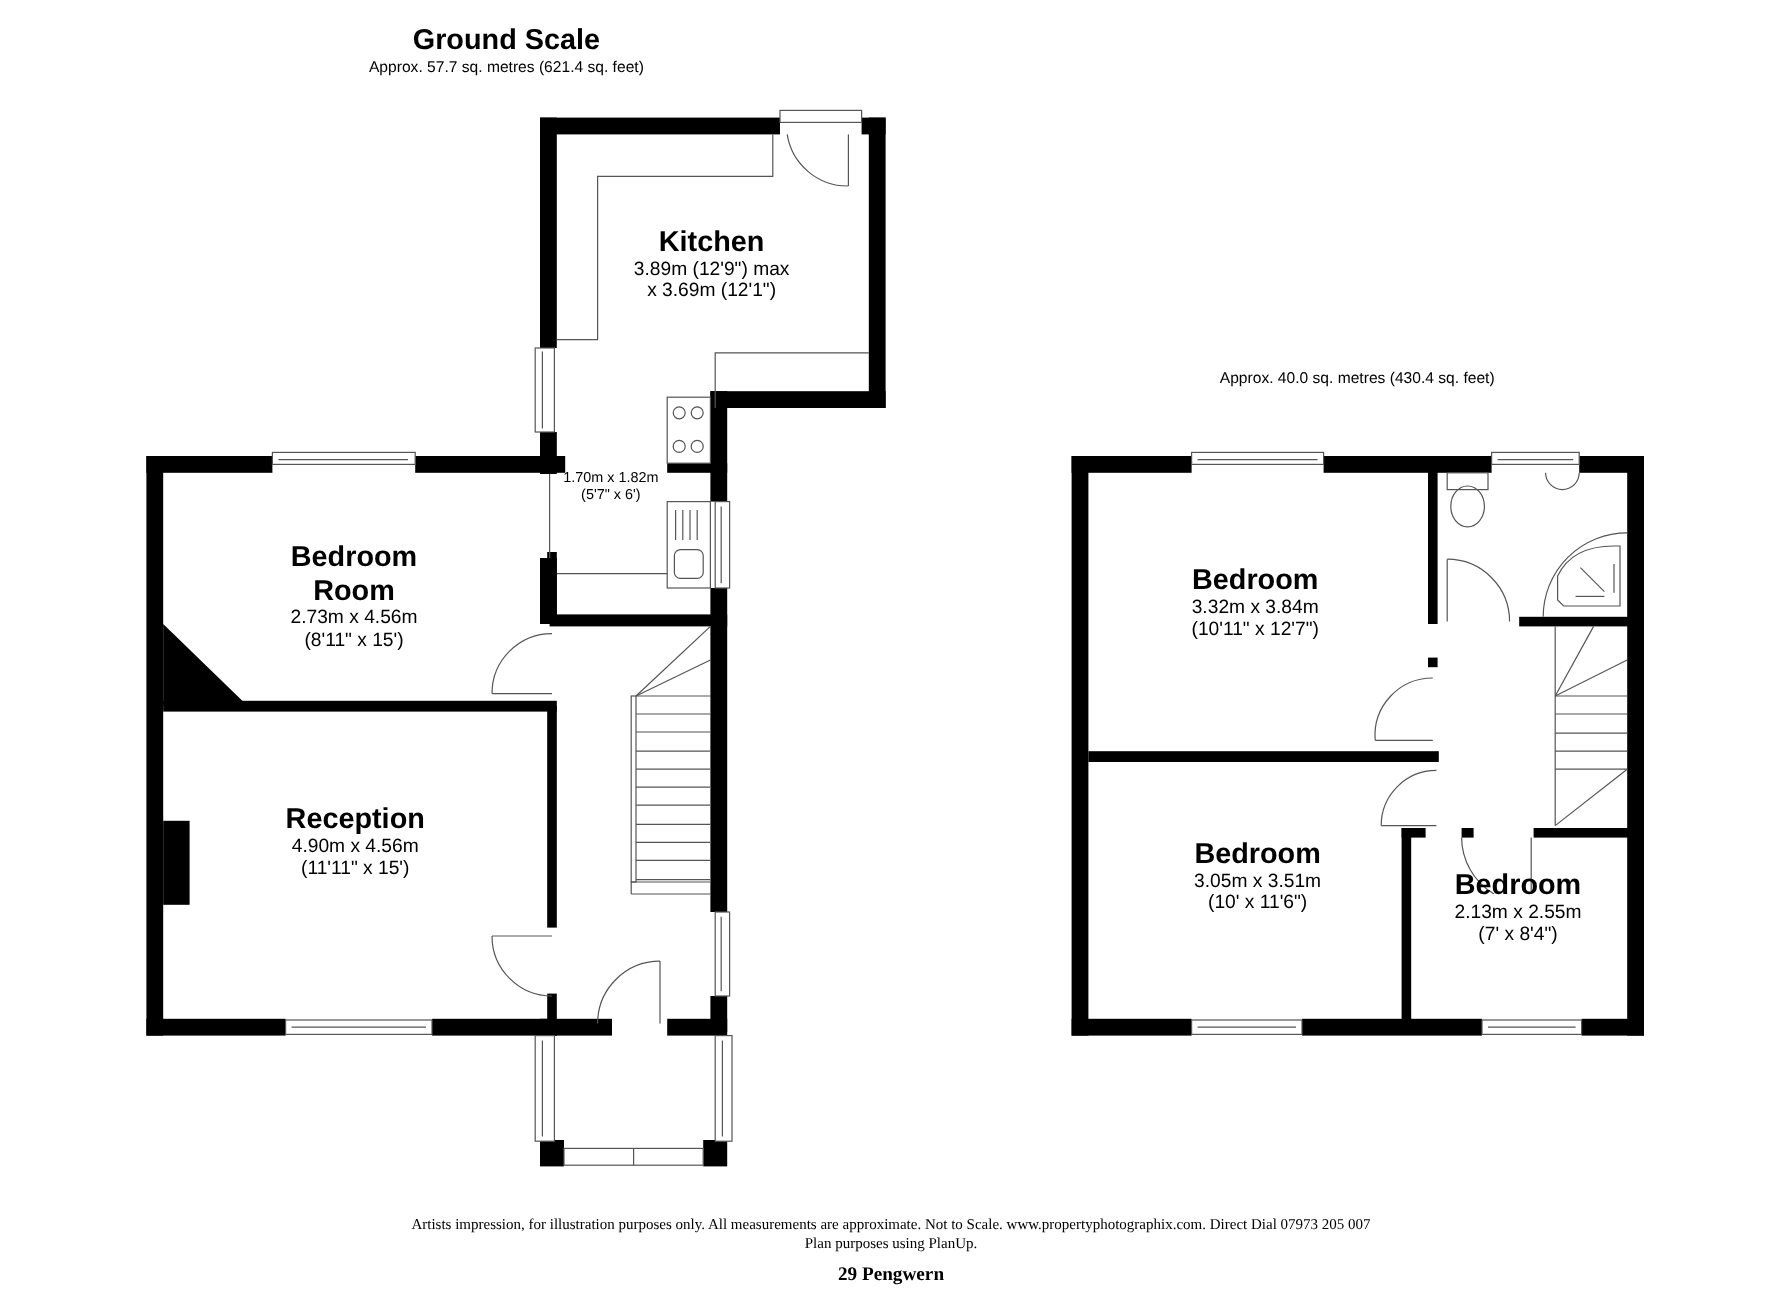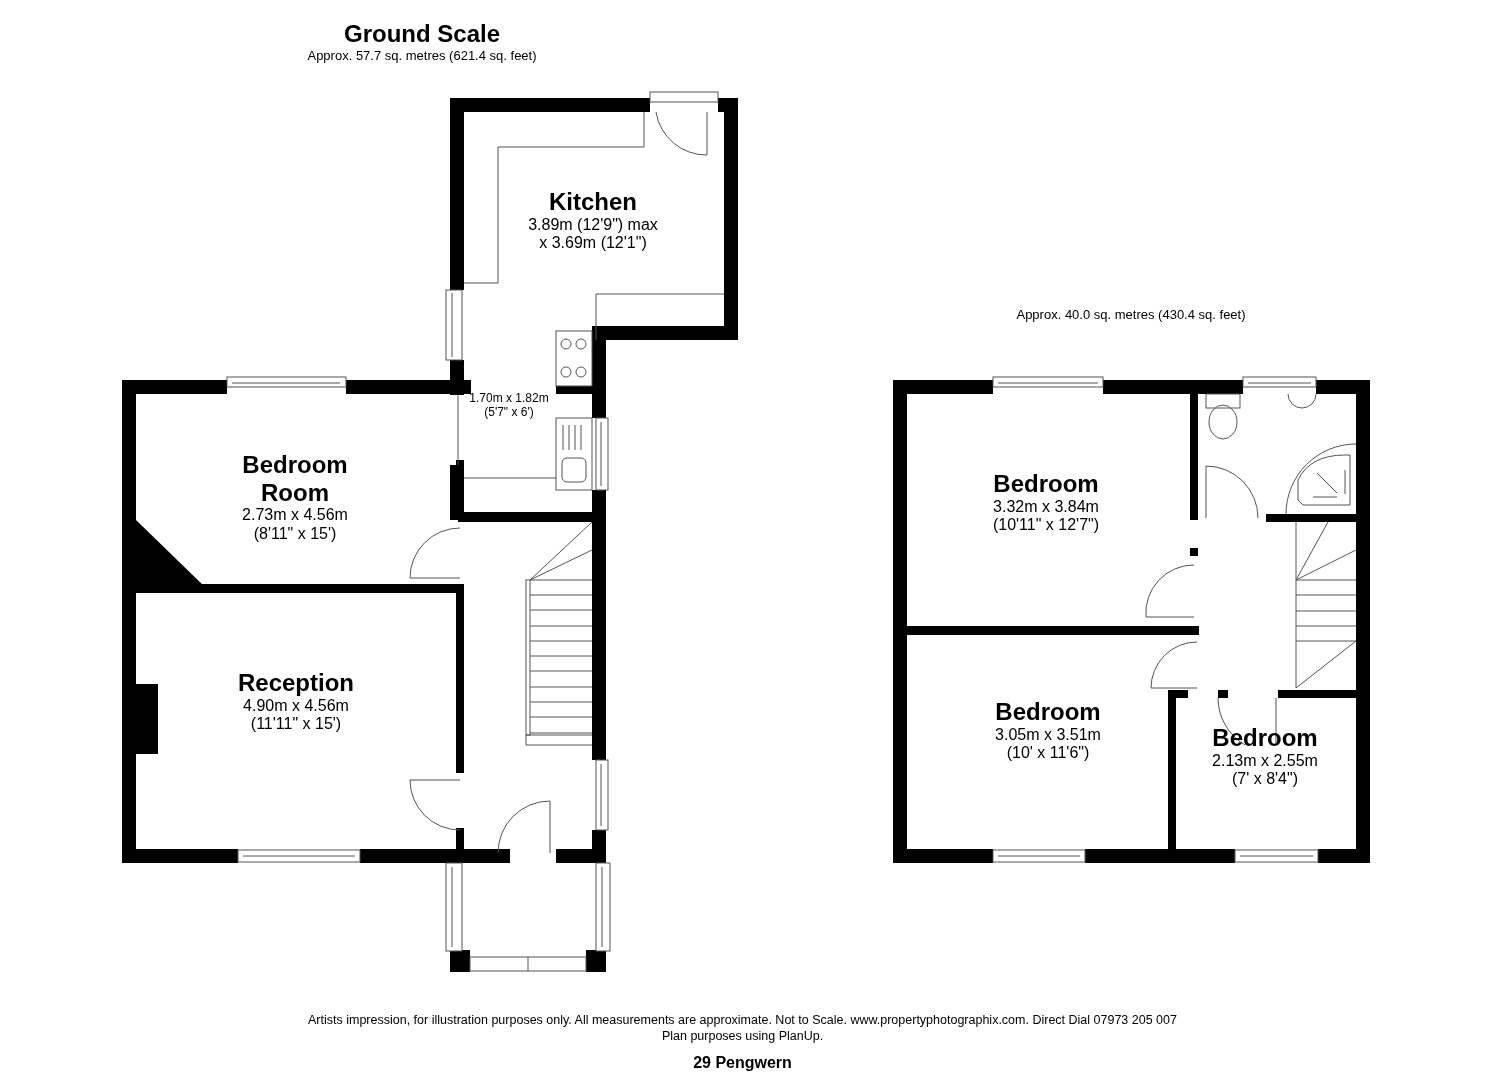--- a/index.html
+++ b/index.html
@@ -243,17 +243,17 @@
   <div class="room-dim">3.05m x 3.51m</div>
   <div class="room-dim">(10' x 11'6")</div>
 </div>
 
 <div class="room-label" style="left:1265px; top:724px;">
   <div class="room-name">Bedroom</div>
   <div class="room-dim">2.13m x 2.55m</div>
   <div class="room-dim">(7' x 8'4")</div>
 </div>
 
-<div class="abs" style="left:0; top:1013px; width:1485px;">
+<div class="abs" style="left:0; top:1013px; width:1485px;font-family:Liberation Serif, serif;">
   <div class="footer-note">Artists impression, for illustration purposes only. All measurements are approximate. Not to Scale. www.propertyphotographix.com. Direct Dial 07973 205 007</div>
   <div class="footer-note">Plan purposes using PlanUp.</div>
   <div class="property-name" style="margin-top:10px;">29 Pengwern</div>
 </div>
 
 </body></html>

